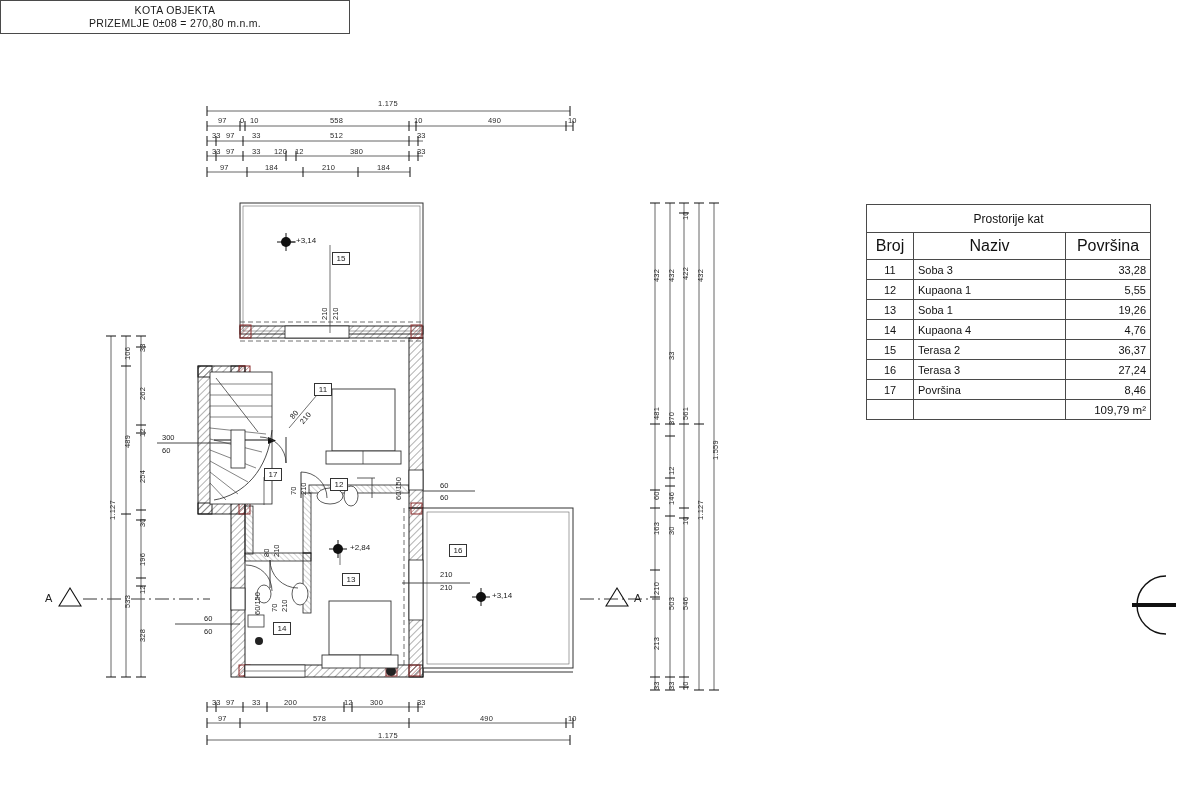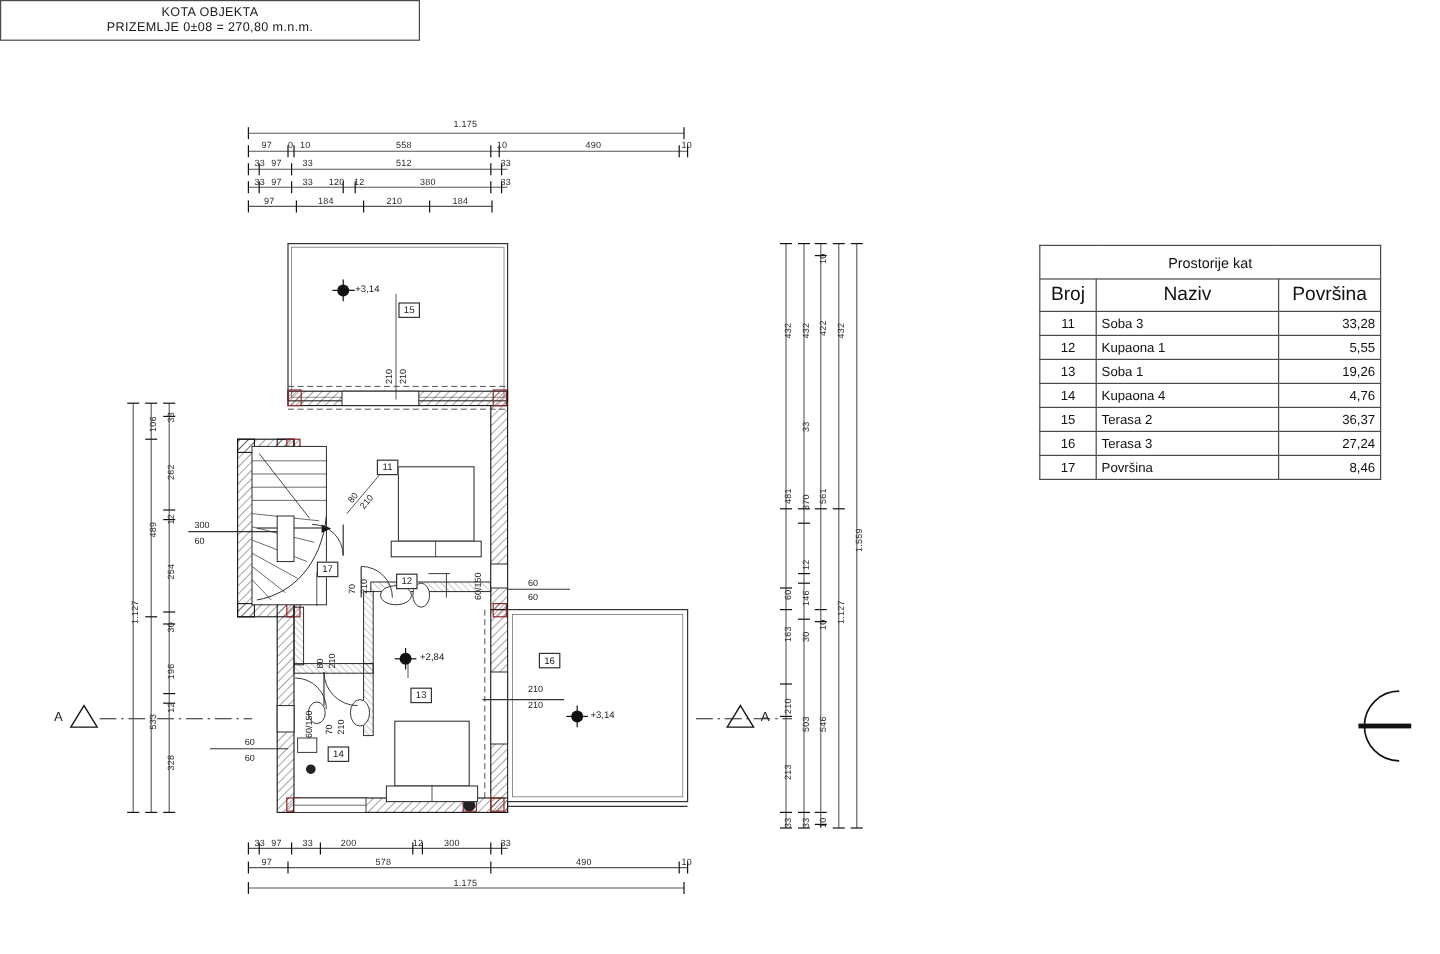--- a/index.html
+++ b/index.html
@@ -73,20 +73,25 @@
   </tr>
   <tr>
     <td class="num">16</td>
     <td class="nm">Terasa 3</td>
     <td class="ar">27,24</td>
   </tr>
   <tr>
     <td class="num">17</td>
     <td class="nm">Površina</td>
     <td class="ar">8,46</td>
+  </tr>
+  <tr>
+    <td class="num"></td>
+    <td class="nm"></td>
+    <td class="tot">109,79 m²</td>
   </tr>
 </tbody>
   </table>
 
 <svg style="left:1126px;top:570px;" width="70" height="70" viewBox="0 0 70 70">
   <path d="M40 6 A29 29 0 1 0 40 64" fill="none" stroke="#111" stroke-width="1.4"></path>
   <rect x="6" y="33" width="44" height="4" fill="#111"></rect>
 </svg>
 
 <svg id="plan-svg" style="left:0;top:0;" width="1200" height="795" viewBox="0 0 1200 795">

